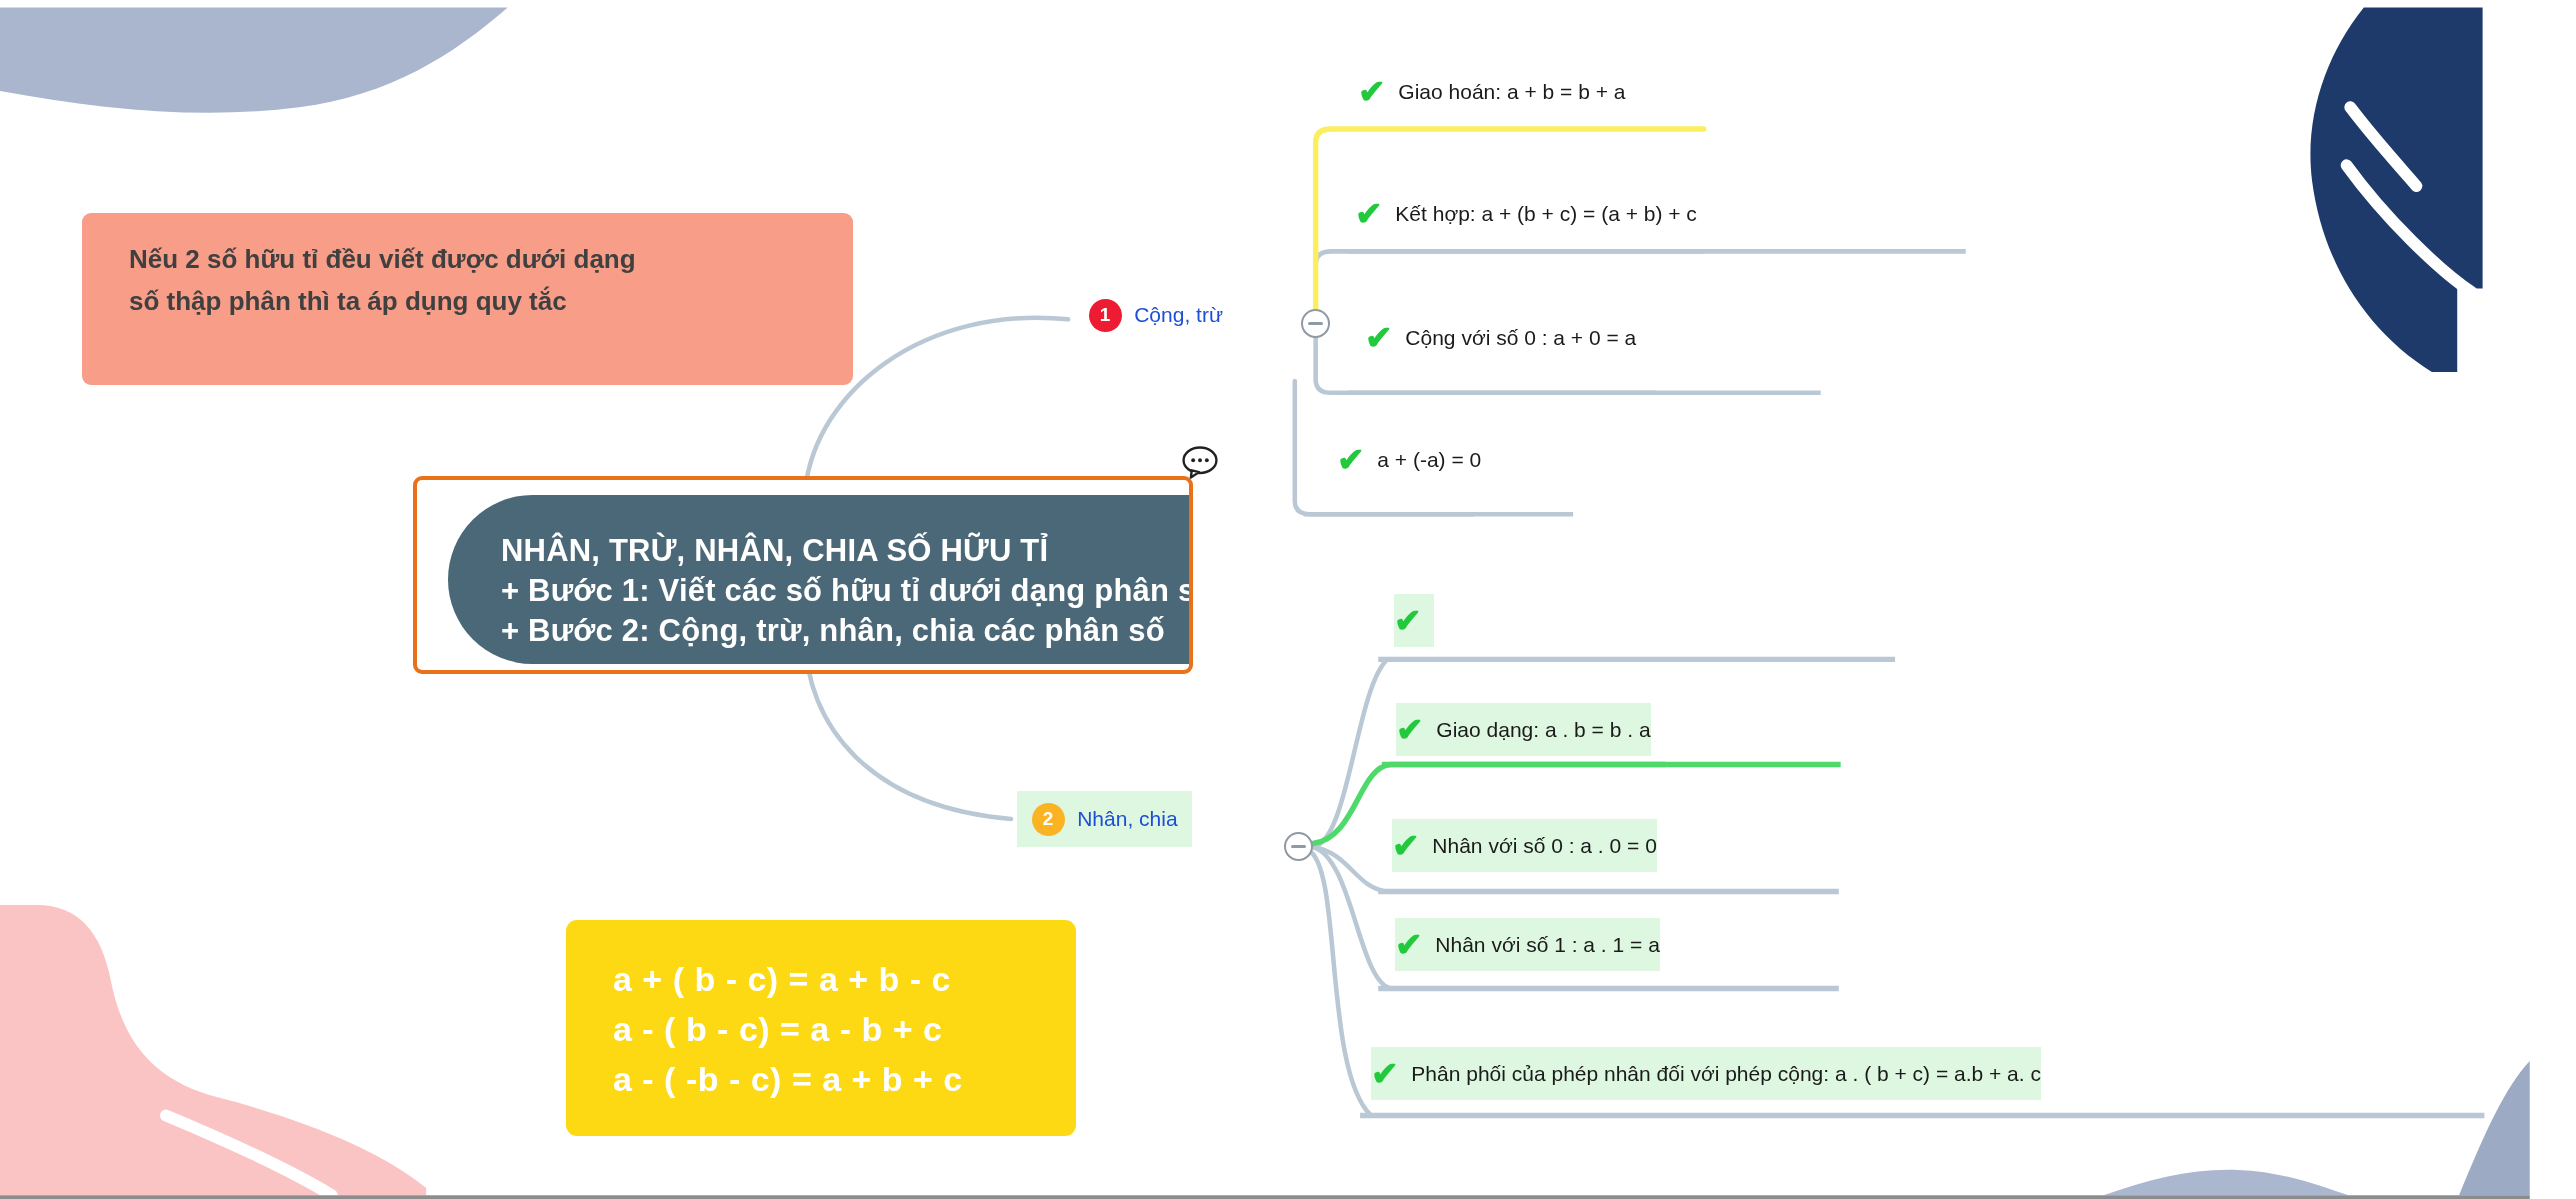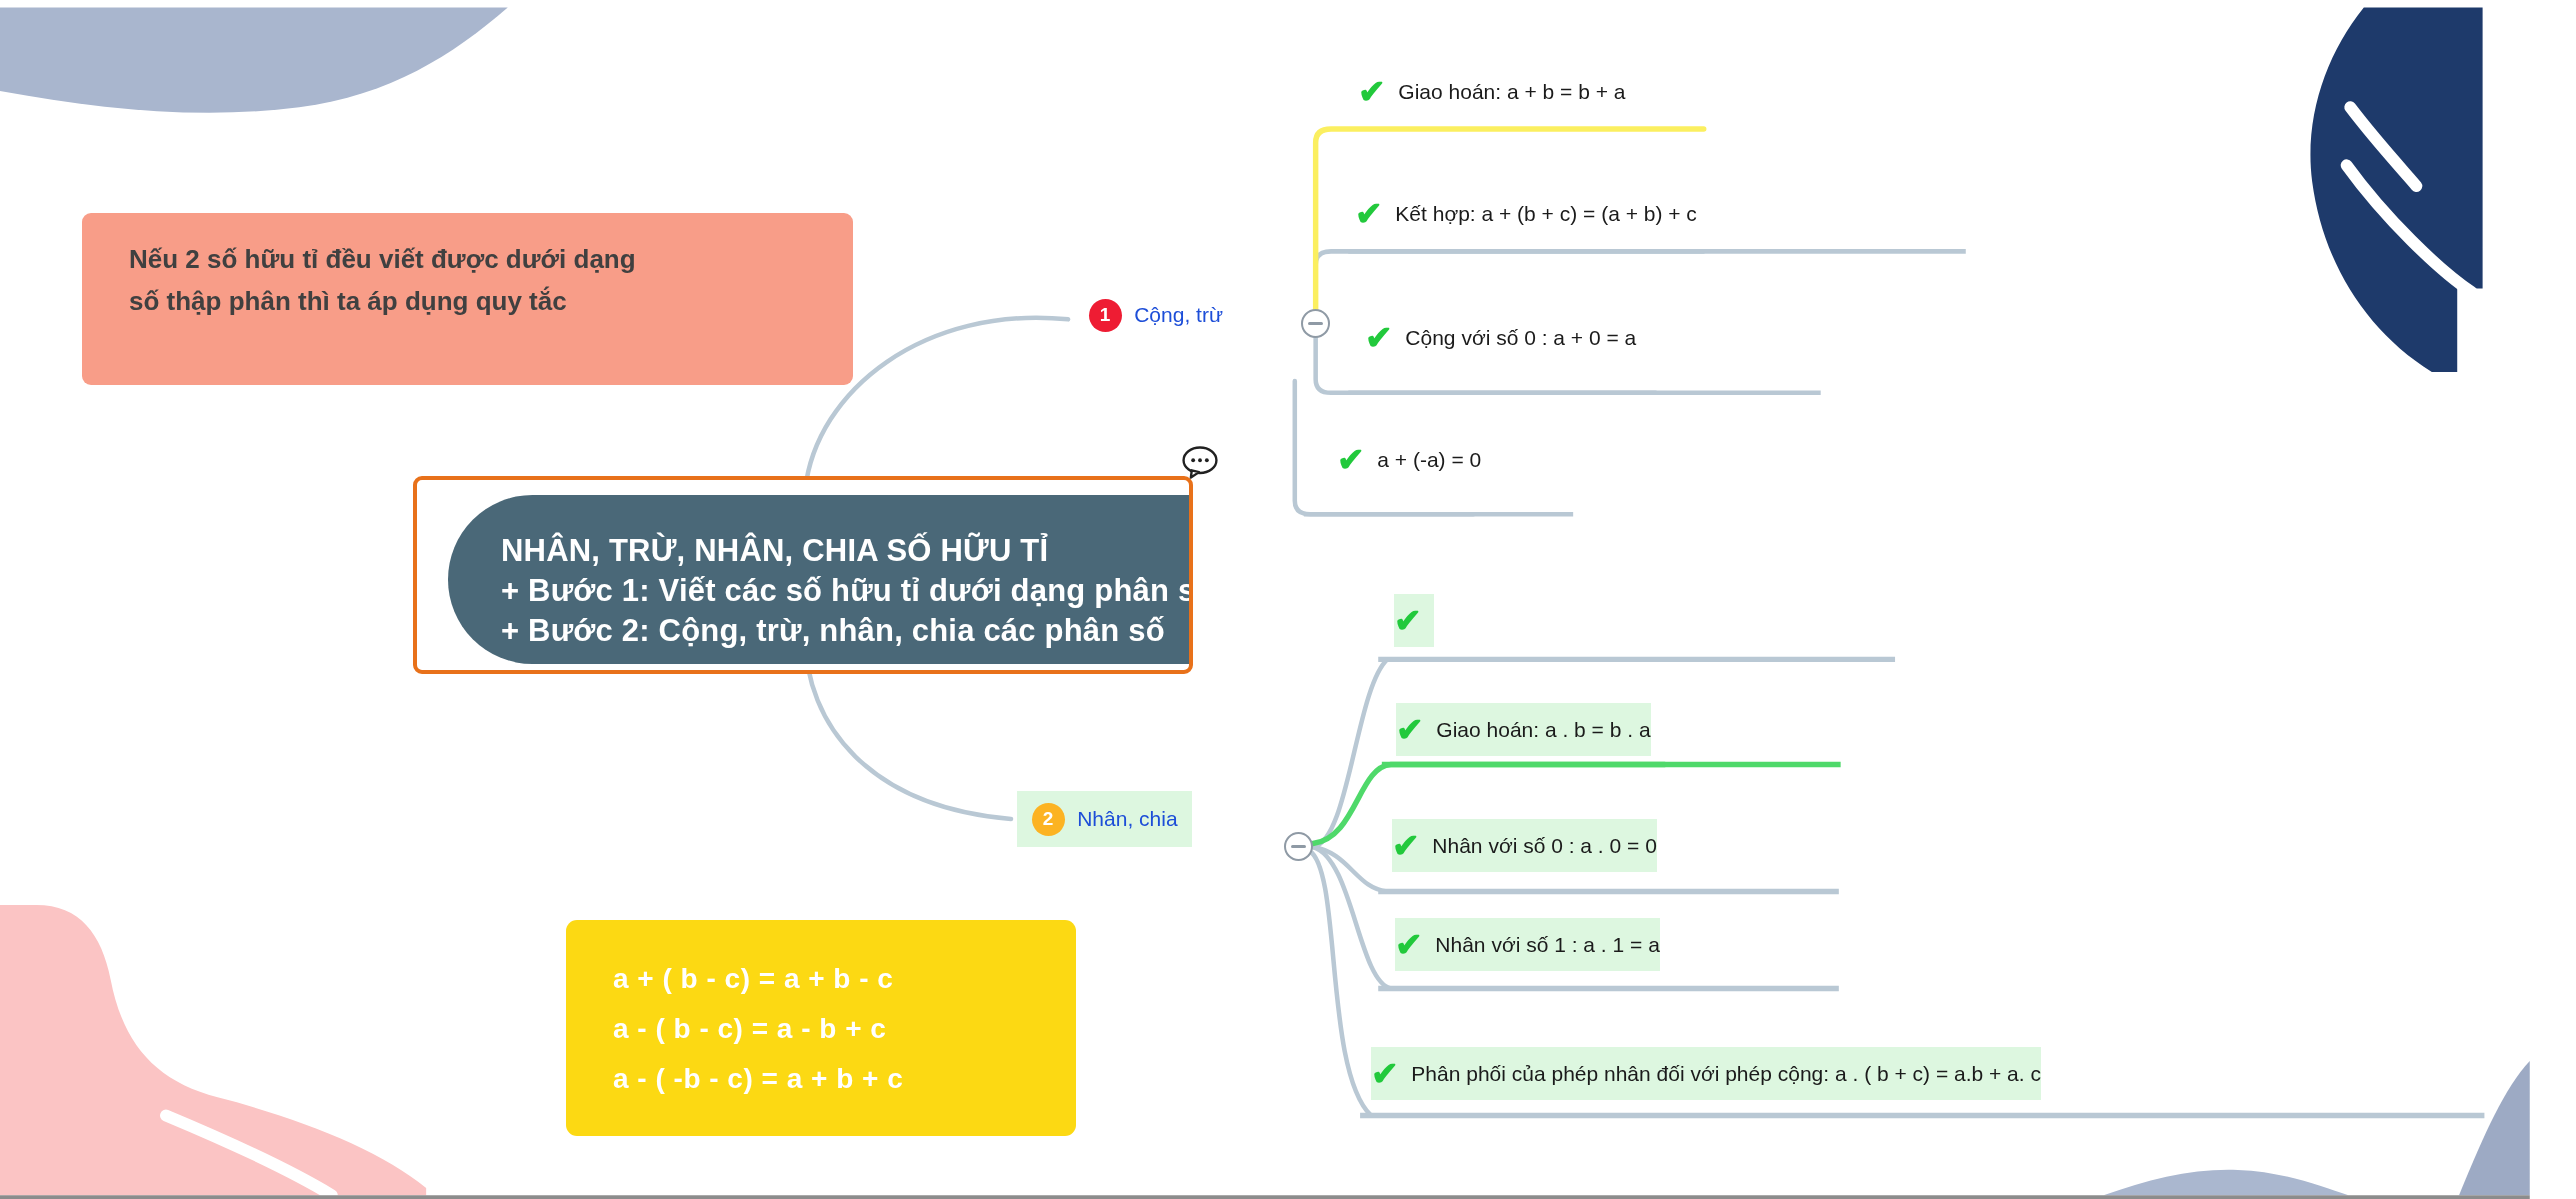--- a/index.html
+++ b/index.html
@@ -117,21 +117,21 @@
   }
   #note-yellow {
     left: 566px; top: 920px;
     width: 510px; height: 216px;
     background: #fcd913;
     border-radius: 11px;
     padding: 34px 0 0 47px;
   }
   #note-yellow .fl {
     color: #ffffff; font-weight: bold;
-    font-size: 28px; line-height: 50px;
+    font-size: 34px; line-height: 50px;
     letter-spacing: 0.5px; white-space: nowrap;
   }
 
   
   #comment { left: 1179px; top: 442px; width: 42px; height: 42px; }
 </style>
 </head>
 <body>
 
 <div id="canvas">
@@ -238,21 +238,21 @@
   </div>
   <div class="toggle" id="tog2">
     <i></i>
   </div>
 
   <div class="node leaf hl" id="l5">
     <span class="tick">✔</span>
   </div>
   <div class="node leaf hl" id="l6">
     <span class="tick">✔</span>
-    <span class="ltxt">Giao hoán: a . b = b . a</span>
+    <span class="ltxt">Giao dạng: a . b = b . a</span>
   </div>
   <div class="node leaf hl" id="l7">
     <span class="tick">✔</span>
     <span class="ltxt">Nhân với số 0 : a . 0 = 0</span>
   </div>
   <div class="node leaf hl" id="l8">
     <span class="tick">✔</span>
     <span class="ltxt">Nhân với số 1 : a . 1 = a</span>
   </div>
   <div class="node leaf hl" id="l9">

